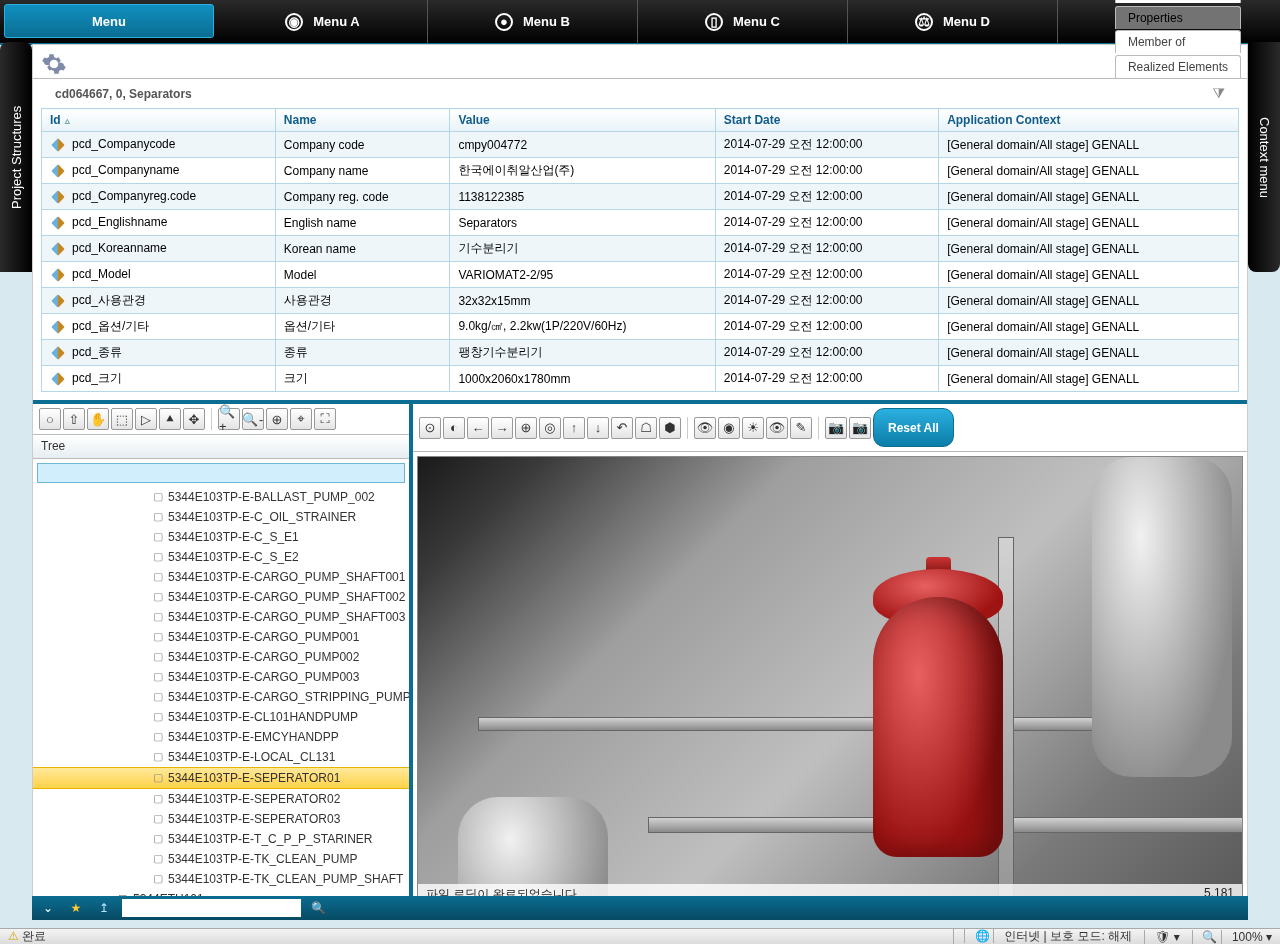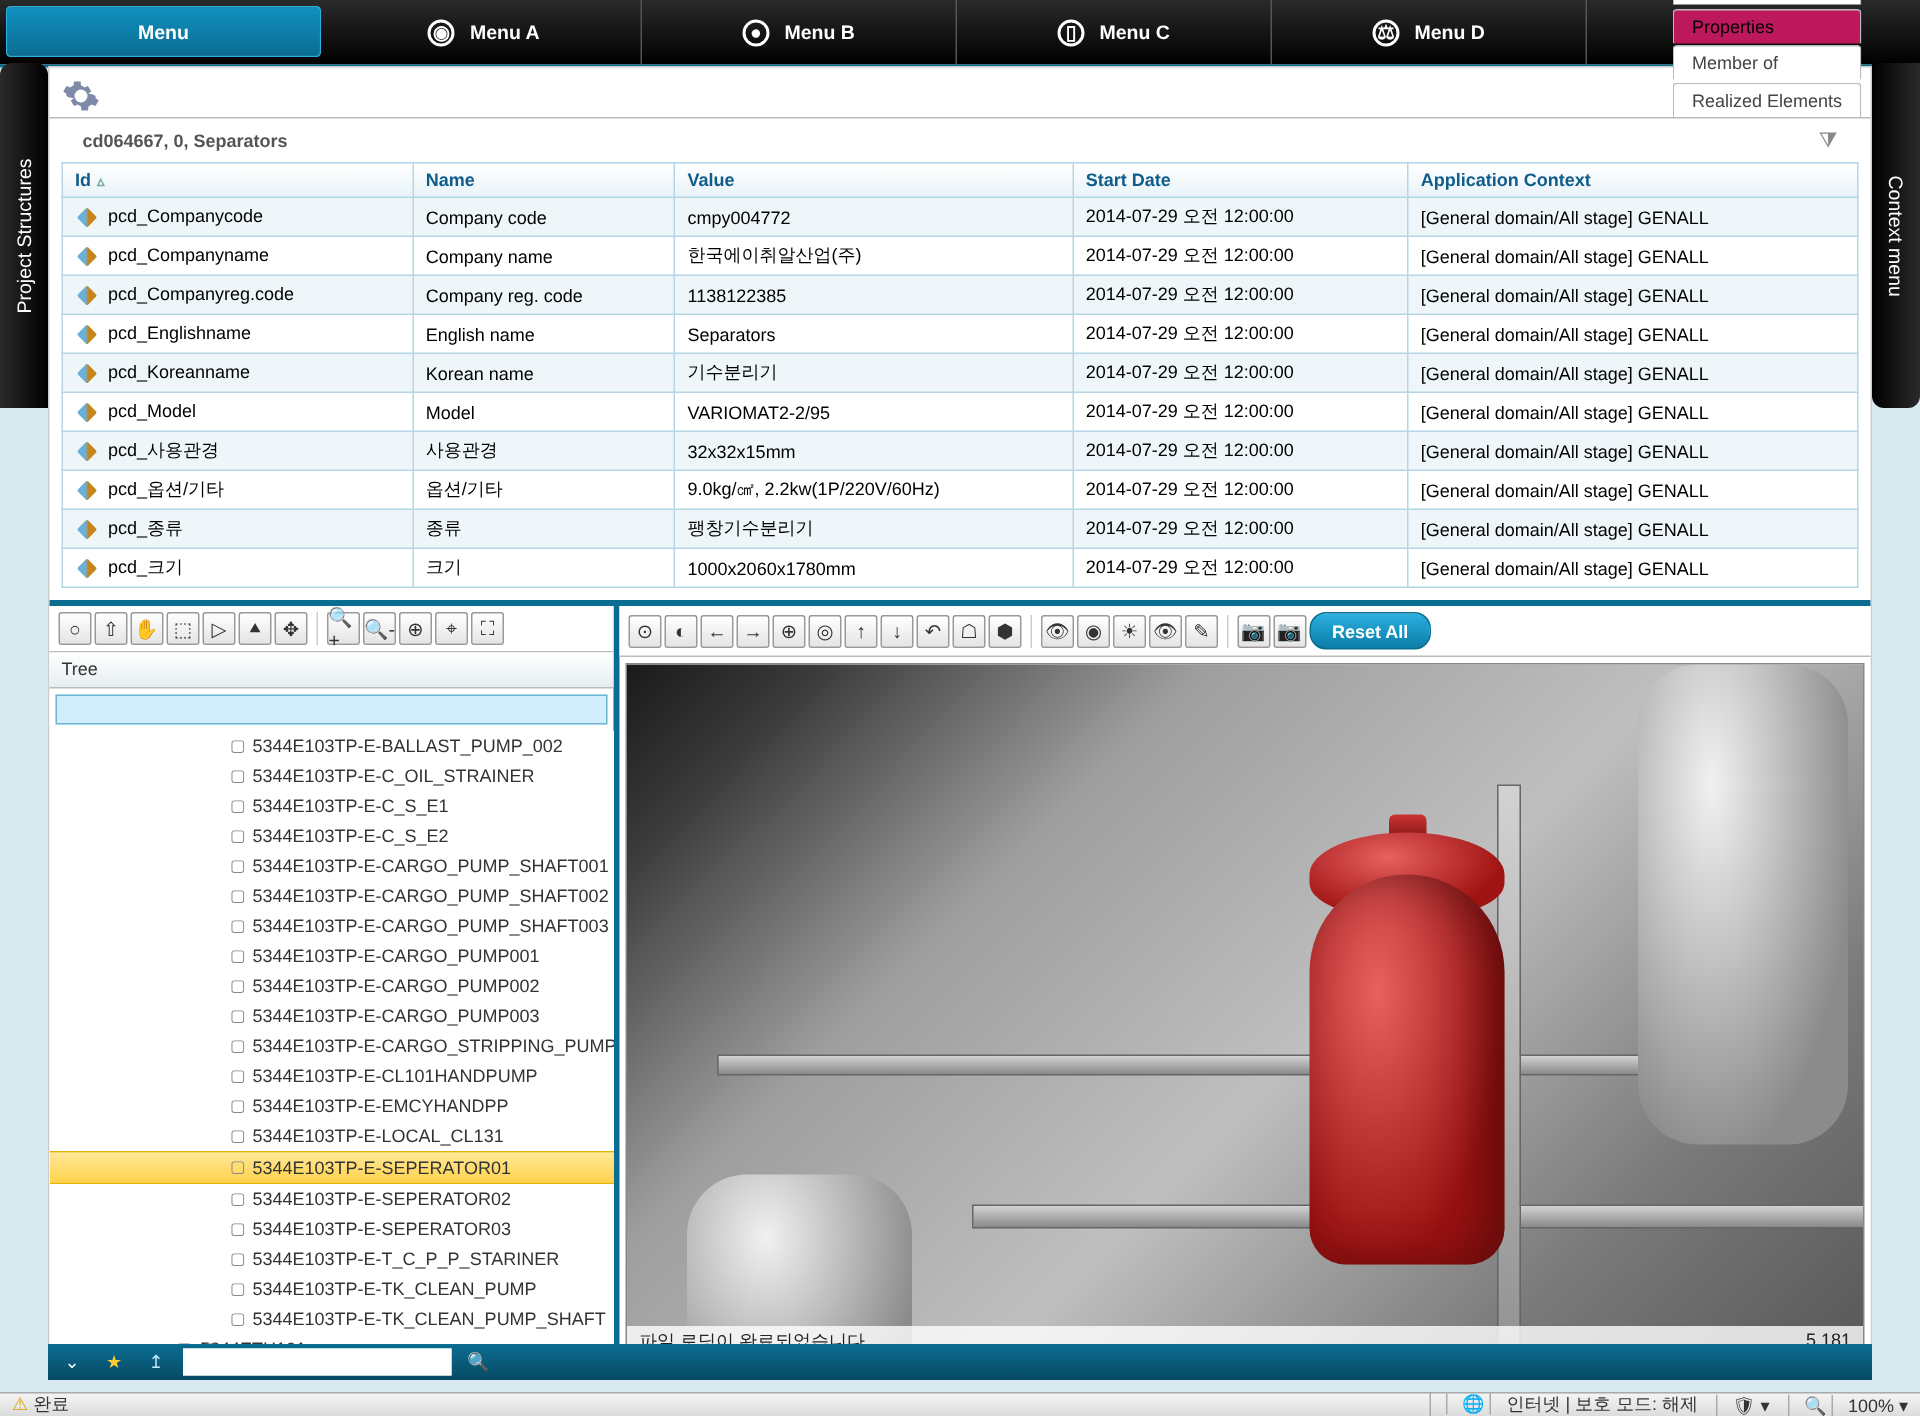--- a/index.html
+++ b/index.html
@@ -16,42 +16,42 @@
     .side-tab-left { left: 0; transform: rotate(180deg); }
     .side-tab-right { right: 0; }
 
     
     .content { position: absolute; left: 32px; right: 32px; top: 44px; bottom: 40px; background: #fff; border: 1px solid #ccc; display: flex; flex-direction: column; }
 
     .tabs-row { display: flex; justify-content: space-between; align-items: flex-end; padding: 2px 6px 0 6px; border-bottom: 1px solid #bbb; height: 34px; }
     .gear { width: 30px; height: 28px; display:flex; align-items:center; justify-content:center; }
     .tabs { display: flex; gap: 2px; flex-direction: column; }
     .tab { padding: 4px 12px; border: 1px solid #bbb; border-bottom: none; background: #fff; border-radius: 3px 3px 0 0; cursor: pointer; font-size: 12px; color: #444; }
-    .tab.active { background: #be185d; font-weight: 500; color: #000; position: relative; top: 1px; }
+    .tab.active { background: #737373; font-weight: 500; color: #000; position: relative; top: 1px; }
 
     .breadcrumb-row { padding: 6px 22px; display: flex; justify-content: space-between; align-items: center; }
     .breadcrumb { color: #555; font-weight: bold; }
 
     .table-wrap { padding: 0 8px 8px 8px; }
     table.props { width: 100%; border-collapse: collapse; border: 1px solid #a7cde0; }
     table.props th, table.props td { border: 1px solid #b5d6e6; padding: 4px 8px; text-align: left; font-size: 12px; height: 23px; white-space: nowrap; }
     table.props th { background: linear-gradient(#fff,#e8f3f8); color: #105c8a; font-weight: bold; }
     table.props tr:nth-child(odd) td { background: #eef6fa; }
     .pencil { display:inline-block; width:16px; height:16px; background: linear-gradient(135deg,#6ab0d8 45%,#c6861b 55%); transform: rotate(-45deg) scale(0.6); margin-right: 6px; vertical-align: middle; border-radius: 2px; }
     .sort-ind { color:#7aa; font-size:10px; margin-left:4px; }
 
     
     .lower { flex: 1; display: flex; border-top: 4px solid #0b6d92; background:#fff; }
     .tree-panel { width: 380px; border-right: 4px solid #0b6d92; display: flex; flex-direction: column; }
     .viewer-panel { flex: 1; display: flex; flex-direction: column; }
 
     .toolbar { padding: 4px 6px; border-bottom: 1px solid #bbb; display: flex; gap: 2px; align-items: center; flex-wrap: wrap; background:#fff; }
     .tbtn { width: 22px; height: 22px; border: 1px solid #999; background: linear-gradient(#fff,#e4e4e4); border-radius: 2px; display:inline-flex; align-items:center; justify-content:center; cursor:pointer; font-size:13px; color:#333; }
     .tsep { width:1px; height:22px; background:#ccc; margin:0 4px; }
-    .reset-btn { height: 25px; padding: 0 14px; background: linear-gradient(#2bb0e0,#0b7da8); color:#fff; border-radius: 11px; border: 1px solid #0a6e8f; font-weight: bold; cursor: pointer; display:inline-flex; align-items:center; }
+    .reset-btn { height: 39px; padding: 0 14px; background: linear-gradient(#2bb0e0,#0b7da8); color:#fff; border-radius: 11px; border: 1px solid #0a6e8f; font-weight: bold; cursor: pointer; display:inline-flex; align-items:center; }
 
     .tree-head { height: 24px; background: linear-gradient(#fff,#e6eef2); border-bottom:1px solid #bbb; padding: 4px 8px; color:#333; }
     .tree-search { padding: 4px; }
     .tree-search input { width: 100%; height: 20px; border:1px solid #6fb5d6; background:#d1eefc; padding:0 4px; }
     .tree-list { flex:1; overflow:auto; background:#fff; }
     .tree-item { padding: 3px 4px 3px 135px; font-size: 12px; color:#333; cursor:pointer; white-space: nowrap; position:relative; }
     .tree-item::before { content:'▢'; position:absolute; left:120px; color:#888; font-size:11px; }
     .tree-item.selected { background: linear-gradient(#ffe89a,#ffd24a); border-top:1px solid #e7b500; border-bottom:1px solid #e7b500; }
     .tree-item.root { padding-left: 100px; }
     .tree-item.root::before { left:85px; content:'⊞ ▢'; letter-spacing:2px; }

